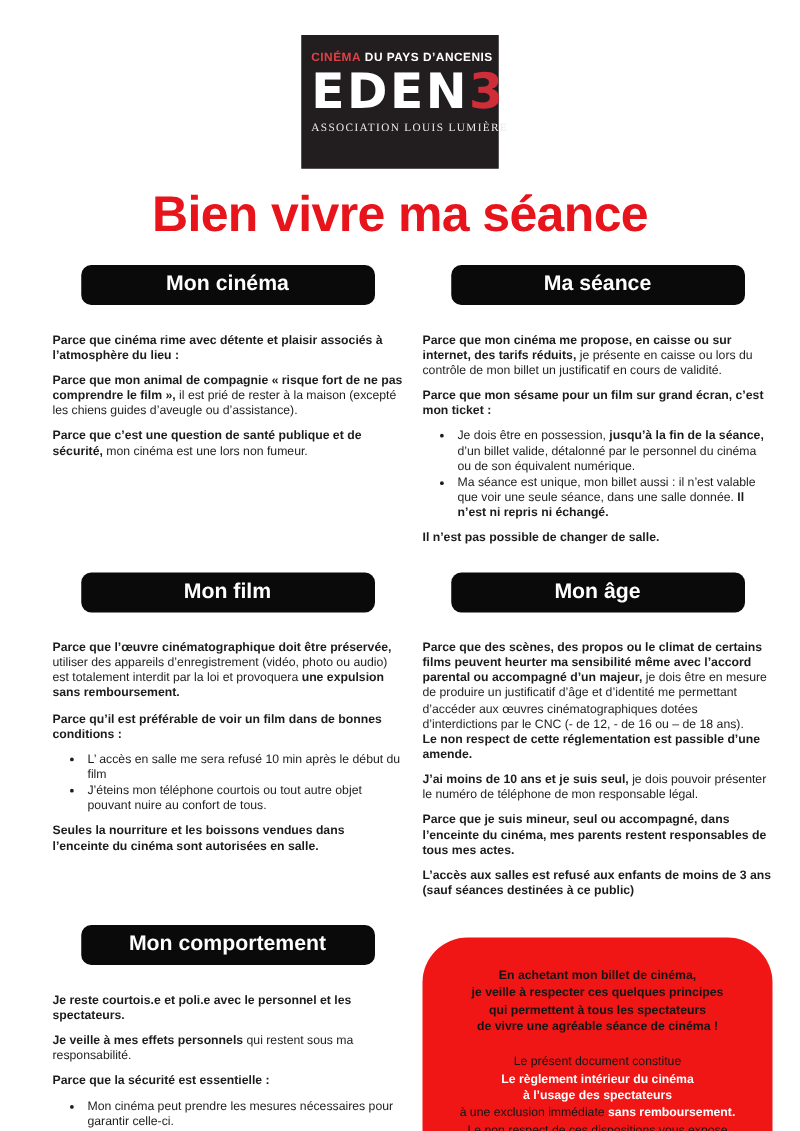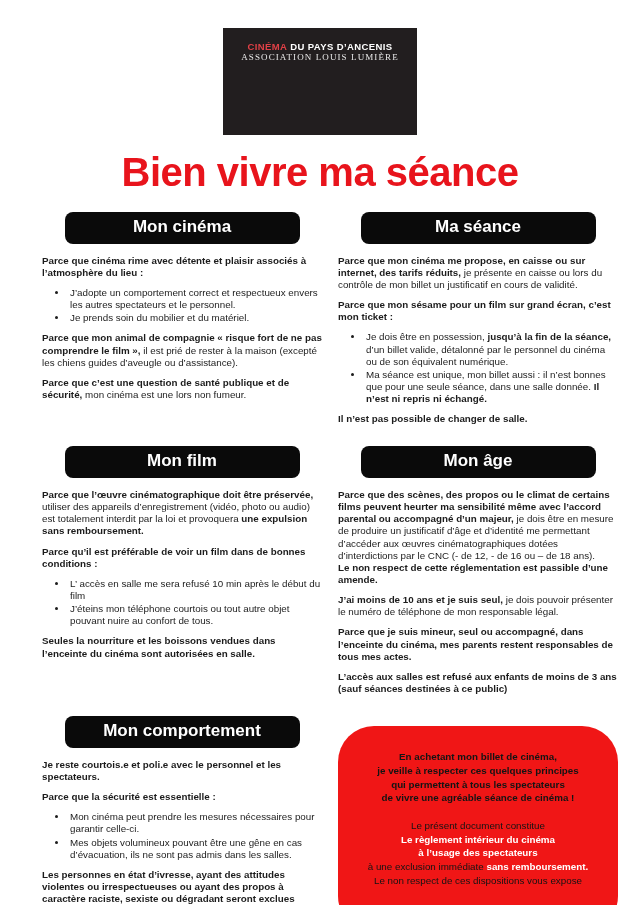--- a/index.html
+++ b/index.html
@@ -10,21 +10,21 @@
     --ink:#1c1c1c;
   }
   *{box-sizing:border-box;}
   html,body{margin:0;padding:0;}
   body{
     width:640px;height:905px;overflow:hidden;background:#ffffff;
     font-family:"Liberation Sans",sans-serif;color:var(--ink);
   }
   
   .logo{
-    margin:28px auto 0;width:194px;height:107px;background:var(--logo-bg);
+    margin:28px auto 0;width:158px;height:107px;background:var(--logo-bg);
     padding:13px 8px 8px;text-align:center;
   }
   .logo-top{font-size:9.5px;font-weight:bold;color:#fff;letter-spacing:.4px;white-space:nowrap;}
   .logo-top .red{color:#e04046;margin-right:3px;}
   .logo-brand{
     font-family:"DejaVu Sans",sans-serif;font-size:39px;font-weight:bold;
     color:#fff;letter-spacing:2px;line-height:1.15;
   }
   .logo-brand .red{color:#cf2e38;}
   .logo-bottom{font-size:9px;color:#e9e9e9;letter-spacing:1.1px;white-space:nowrap;font-family:Liberation Serif, serif;}
@@ -40,21 +40,21 @@
   }
   .sec{min-width:0;}
   #sec0{grid-column:1;grid-row:1}
   #sec1{grid-column:2;grid-row:1}
   #sec2{grid-column:1;grid-row:2}
   #sec3{grid-column:2;grid-row:2}
   #sec4{grid-column:1;grid-row:3}
   #notice{grid-column:2;grid-row:3}
   .bar{
     background:var(--bar-black);color:#fff;border-radius:8px;width:235px;
-    margin:0 auto 11px;text-align:center;font-size:17px;font-weight:bold;
+    margin:0 auto 23px;text-align:center;font-size:17px;font-weight:bold;
     padding:6px 0 7px;line-height:1.1;
   }
   .sec-body{font-size:9.8px;line-height:1.24;color:var(--ink);}
   .sec-body p{margin:0 0 8px;}
   .sec-body ul{margin:0 0 8px;padding-left:26px;list-style:disc;}
   .sec-body li{padding-left:2px;margin-bottom:1px;}
   strong{font-weight:bold;}
   
   .notice{
     background:var(--box-red);border-radius:36px;margin-top:10px;
@@ -66,47 +66,46 @@
   .notice .white{color:#ffffff;}
 </style>
 </head>
 <body>
 
 <header>
   <div class="logo">
     <div class="logo-top">
       <span class="red">CINÉMA</span><span>DU PAYS D’ANCENIS</span>
     </div>
+    <div class="logo-brand">
+      <span>EDEN</span><span class="red">3</span>
+    </div>
     <div class="logo-bottom">ASSOCIATION LOUIS LUMIÈRE</div>
   </div>
   <h1 class="title">Bien vivre ma séance</h1>
 </header>
 
 <main class="columns">
   <section class="sec" id="sec0">
     <h2 class="bar">Mon cinéma</h2>
     <div class="sec-body">
         <p><strong>Parce que cinéma rime avec détente et plaisir associés à l’atmosphère du lieu :</strong></p>
-        <ul>
-          <li><span>J’adopte un comportement correct et respectueux envers les autres spectateurs et le personnel.</span></li>
-          <li><span>Je prends soin du mobilier et du matériel.</span></li>
-        </ul>
         <p><strong>Parce que mon animal de compagnie « risque fort de ne pas comprendre le film », </strong><span>il est prié de rester à la maison (excepté les chiens guides d’aveugle ou d’assistance).</span></p>
         <p><strong>Parce que c’est une question de santé publique et de sécurité, </strong><span>mon cinéma est une lors non fumeur.</span></p>
       </div>
   </section>
 
   <section class="sec" id="sec1">
     <h2 class="bar">Ma séance</h2>
     <div class="sec-body">
         <p><strong>Parce que mon cinéma me propose, en caisse ou sur internet, des tarifs réduits, </strong><span>je présente en caisse ou lors du contrôle de mon billet un justificatif en cours de validité.</span></p>
         <p><strong>Parce que mon sésame pour un film sur grand écran, c’est mon ticket :</strong></p>
         <ul>
           <li><span>Je dois être en possession, </span><strong>jusqu’à la fin de la séance,</strong><span> d’un billet valide, détalonné par le personnel du cinéma ou de son équivalent numérique.</span></li>
-          <li><span>Ma séance est unique, mon billet aussi : il n’est bonnes que pour une seule séance, dans une salle donnée. </span><strong>Il n’est ni repris ni échangé.</strong></li>
+          <li><span>Ma séance est unique, mon billet aussi : il n’est valable que voir une seule séance, dans une salle donnée. </span><strong>Il n’est ni repris ni échangé.</strong></li>
         </ul>
         <p><strong>Il n’est pas possible de changer de salle.</strong></p>
       </div>
   </section>
 
   <section class="sec" id="sec2">
     <h2 class="bar">Mon film</h2>
     <div class="sec-body">
         <p><strong>Parce que l’œuvre cinématographique doit être préservée, </strong><span>utiliser des appareils d’enregistrement (vidéo, photo ou audio) est totalement interdit par la loi et provoquera </span><strong>une expulsion sans remboursement.</strong></p>
         <p><strong>Parce qu’il est préférable de voir un film dans de bonnes conditions :</strong></p>
@@ -125,20 +124,21 @@
         <p><strong>J’ai moins de 10 ans et je suis seul, </strong><span>je dois pouvoir présenter le numéro de téléphone de mon responsable légal.</span></p>
         <p><strong>Parce que je suis mineur, seul ou accompagné, dans l’enceinte du cinéma, mes parents restent responsables de tous mes actes.</strong></p>
         <p><strong>L’accès aux salles est refusé aux enfants de moins de 3 ans</strong><br><strong>(sauf séances destinées à ce public)</strong></p>
       </div>
   </section>
 
   <section class="sec" id="sec4">
     <h2 class="bar">Mon comportement</h2>
     <div class="sec-body">
         <p><strong>Je reste courtois.e et poli.e avec le personnel et les spectateurs.</strong></p>
+        <p><strong>Je veille à mes effets personnels </strong><span>qui restent sous ma responsabilité.</span></p>
         <p><strong>Parce que la sécurité est essentielle :</strong></p>
         <ul>
           <li><span>Mon cinéma peut prendre les mesures nécessaires pour garantir celle-ci.</span></li>
           <li><span>Mes objets volumineux pouvant être une gêne en cas d’évacuation, ils ne sont pas admis dans les salles.</span></li>
         </ul>
         <p><strong>Les personnes en état d’ivresse, ayant des attitudes violentes ou irrespectueuses ou ayant des propos à caractère raciste, sexiste ou dégradant seront exclues immédiatement et sans remboursement.</strong></p>
       </div>
   </section>
 
   <aside class="notice" id="notice">

